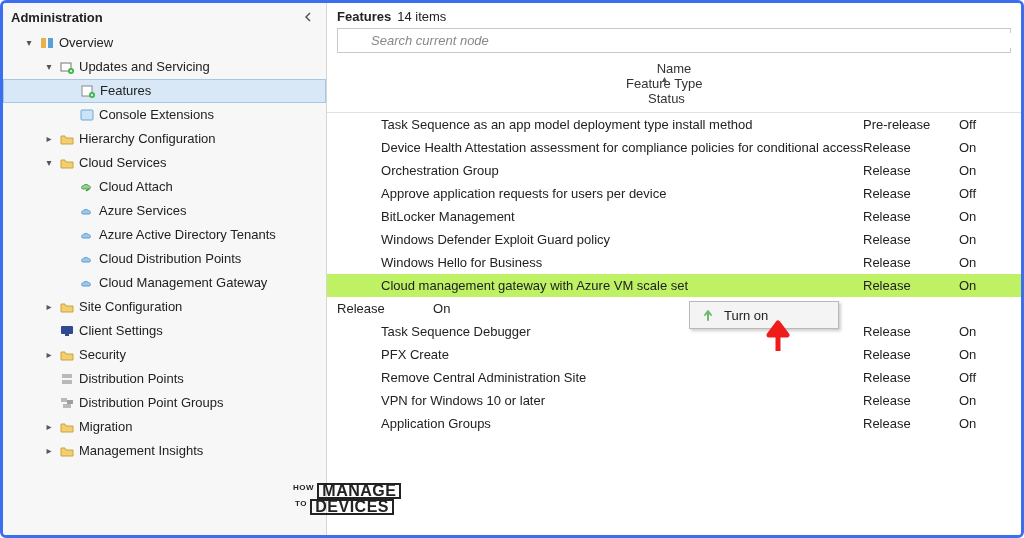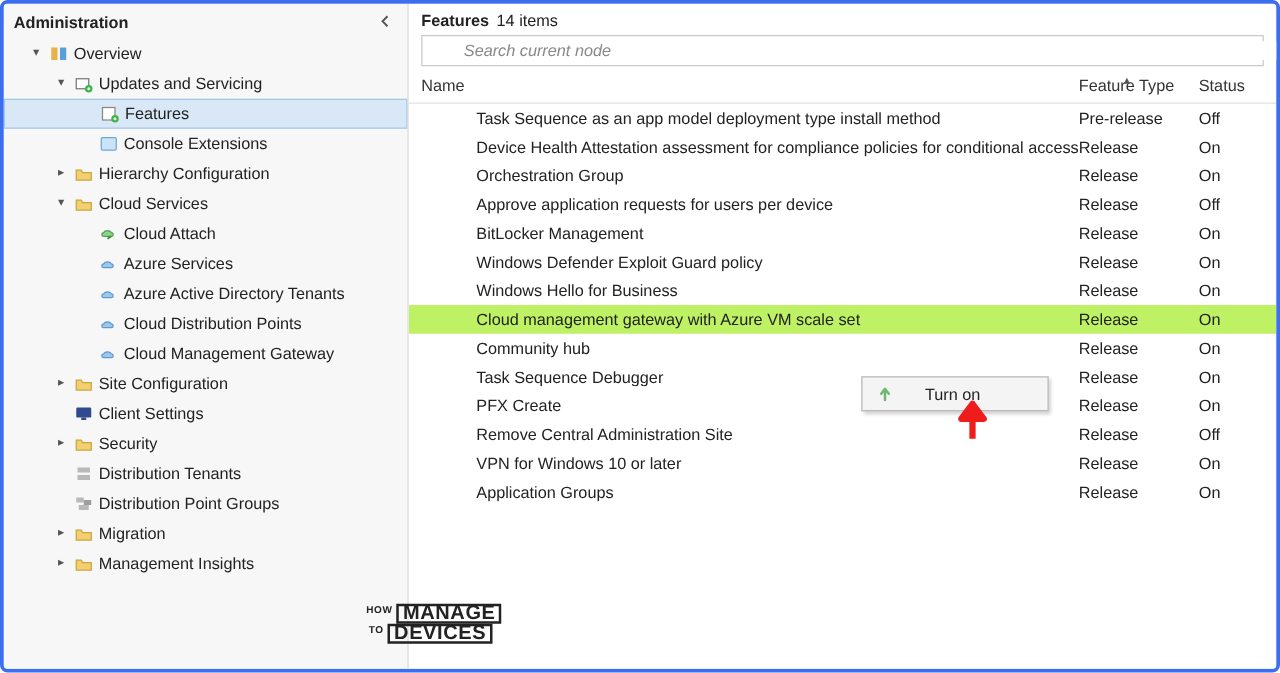--- a/index.html
+++ b/index.html
@@ -68,20 +68,21 @@
     border:none; outline:none; width:100%; font: inherit;
     color:#ec4899;  margin-left: 25px;
   }
   .searchbox input::placeholder { color:#888; }
   .cols {
     display:flex; align-items:center;
     border-bottom: 1px solid #e2e2e2;
     padding: 4px 10px 6px 10px;
     font-size:13px; color:#333;
     position: relative;
+    flex-direction: column;
   }
   .col-name { flex:1; }
   .col-type { width: 96px; position:relative; }
   .col-status { width: 52px; }
   .sort-ind {
     position:absolute; top:-3px; left:36px;
     font-size:10px; color:#555;
   }
   .rows { flex:1; overflow:auto; }
   .row {
@@ -97,21 +98,21 @@
   
   .ctxmenu {
     position:absolute;
     left: 686px; top: 298px;
     width: 150px;
     background:#f4f4f4;
     border:1px solid #b9b9b9;
     box-shadow: 2px 2px 3px rgba(0,0,0,.2);
   }
   .ctxitem {
-    display:flex; align-items:center; gap:24px;
+    display:flex; align-items:center; gap:8px;
     padding: 5px 10px;
     font-size:13px;
   }
 
   
   .arrow-annot {
     position:absolute;
     left: 760px; top: 314px;
     pointer-events:none;
   }
@@ -329,21 +330,21 @@
       <div class="tree-row">
         <span class="ind"></span>
           <span class="ind"></span>
         <span class="exp"></span>
         <span class="icon">
           <svg width="16" height="16">
               <rect x="3" y="3" width="10" height="4" fill="#b9b9b9"></rect>
               <rect x="3" y="9" width="10" height="4" fill="#b9b9b9"></rect>
             </svg>
         </span>
-        <span>Distribution Tenants</span>
+        <span>Distribution Points</span>
       </div>
 
       <div class="tree-row">
         <span class="ind"></span>
           <span class="ind"></span>
         <span class="exp"></span>
         <span class="icon">
           <svg width="16" height="16">
               <rect x="2" y="3" width="6" height="4" fill="#b9b9b9"></rect>
               <rect x="8" y="5" width="6" height="4" fill="#9e9e9e"></rect>
@@ -434,21 +435,20 @@
           <div class="c-name">Windows Hello for Business</div>
           <div class="c-type">Release</div>
           <div class="c-status">On</div>
         </div>
         <div class="row sel">
           <div class="c-name">Cloud management gateway with Azure VM scale set</div>
           <div class="c-type">Release</div>
           <div class="c-status">On</div>
         </div>
         <div class="row">
-          <div class="c-name">Community hub</div>
           <div class="c-type">Release</div>
           <div class="c-status">On</div>
         </div>
         <div class="row">
           <div class="c-name">Task Sequence Debugger</div>
           <div class="c-type">Release</div>
           <div class="c-status">On</div>
         </div>
         <div class="row">
           <div class="c-name">PFX Create</div>

